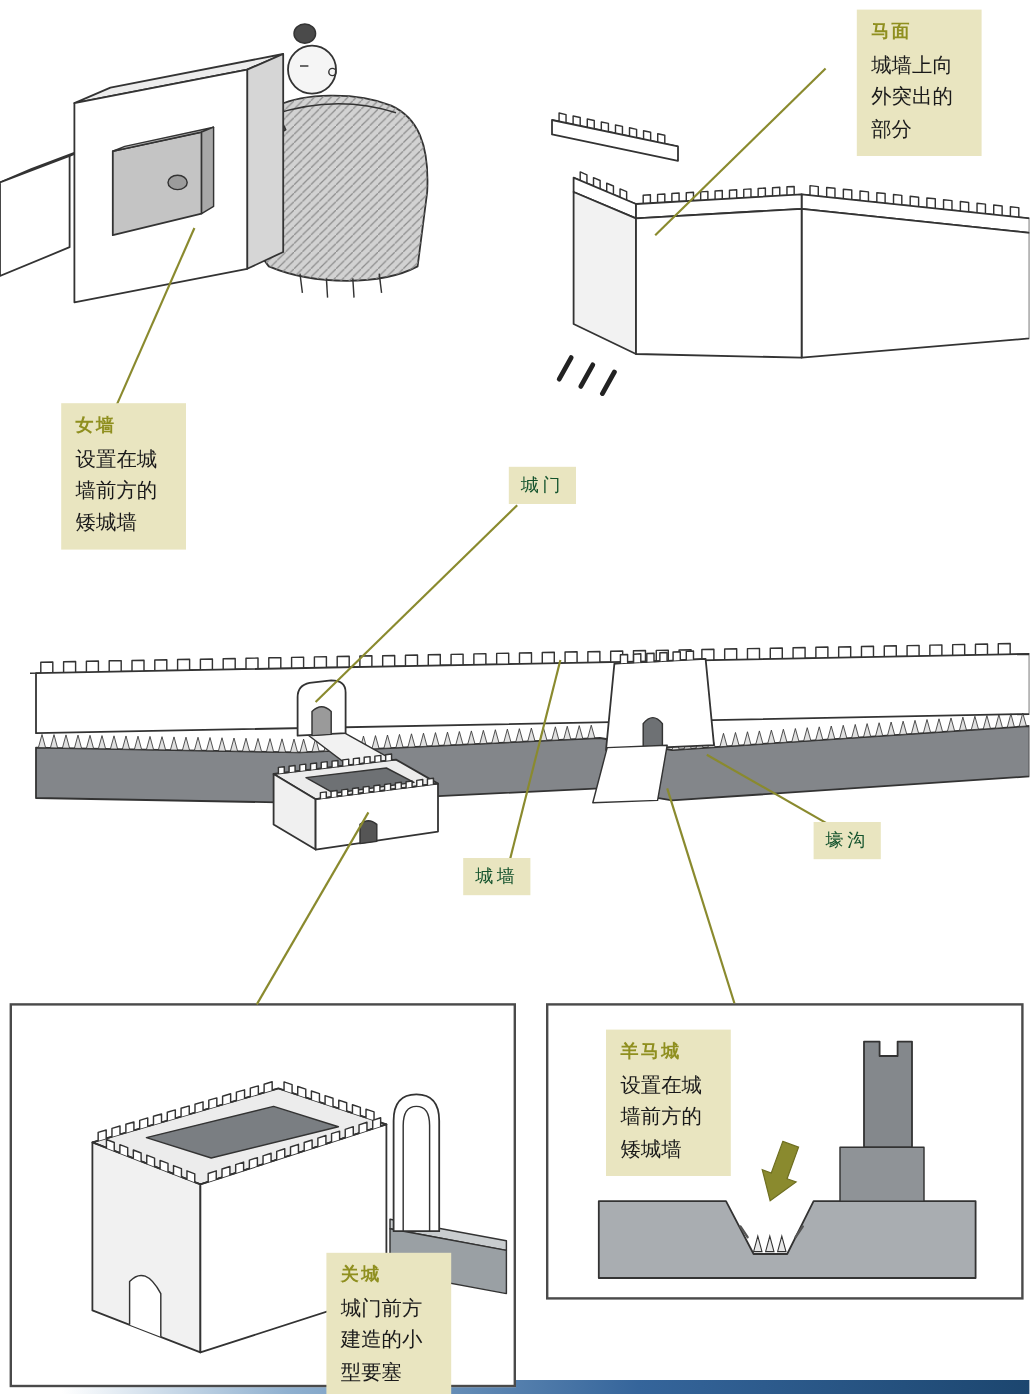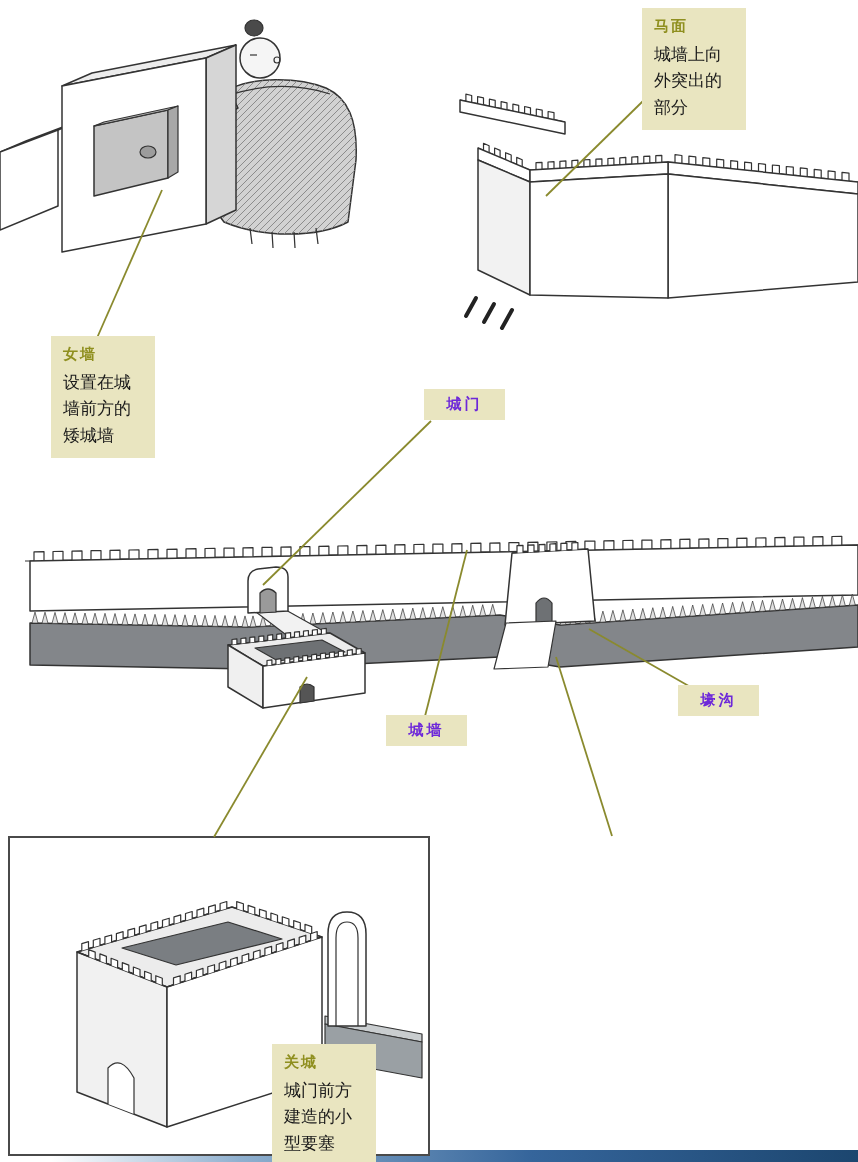--- a/index.html
+++ b/index.html
@@ -3,22 +3,22 @@
 <meta charset="utf-8">
 <style>
   html,body{margin:0;padding:0;}
   body{font-family:"Liberation Sans","DejaVu Sans",sans-serif;background:#fff;}
   #page{position:relative;width:858px;height:1162px;background:#fff;overflow:hidden;}
   svg.illu{position:absolute;z-index:2;}
   #overlay{position:absolute;left:0;top:0;z-index:6;pointer-events:none;}
   .callout{position:absolute;background:var(--label-box-bg,#e9e5c0);padding:9px 12px;z-index:10;}
   .callout-title{font-weight:bold;font-size:15px;color:var(--label-title,#8f8f1f);margin-bottom:6px;letter-spacing:2px;}
   .callout-desc{font-size:17px;line-height:1.55;color:var(--label-text,#1a1a1a);width:80px;}
-  .tag{position:absolute;background:var(--label-box-bg,#e9e5c0);font-weight:bold;font-size:15px;color:#6d28d9;
-       padding:6px 0;width:81px;text-align:center;z-index:10;letter-spacing:3px;}
+  .tag{position:absolute;background:var(--label-box-bg,#e9e5c0);font-weight:normal;font-size:15px;color:#14532d;
+       padding:6px 0;width:56px;text-align:center;z-index:10;letter-spacing:3px;}
   .panel{position:absolute;border:2px solid var(--panel-border,#4a4a4a);background:#fff;z-index:4;}
   .panel svg{position:absolute;left:0;top:0;}
   .panel .callout{z-index:12;}
   #bottom-bar{position:absolute;left:0;bottom:0;width:858px;height:12px;z-index:3;
     background:linear-gradient(to right,#ffffff 0%,#ffffff 6%,#8fb0cf 28%,#35659b 62%,var(--bottom-bar-end,#1c466f) 100%);}
   .line{stroke:var(--leader-line,#8a8a2e);stroke-width:1.8;}
   .ink{stroke:#333;stroke-width:1.5;stroke-linejoin:round;}
   .ink2{stroke:#333;stroke-width:1.2;stroke-linejoin:round;}
 </style>
 </head>
@@ -126,21 +126,21 @@
   <svg id="overlay" width="858" height="1162" viewBox="0 0 858 1162">
     <line class="line" x1="688" y1="57" x2="546" y2="196"></line>
     <line class="line" x1="97" y1="338" x2="162" y2="190"></line>
     <line class="line" x1="431" y1="421" x2="263" y2="585"></line>
     <line class="line" x1="701" y1="693" x2="589" y2="629"></line>
     <line class="line" x1="418" y1="744" x2="467" y2="550"></line>
     <line class="line" x1="307" y1="677" x2="214" y2="837"></line>
     <line class="line" x1="556" y1="657" x2="612" y2="836"></line>
   </svg>
 
-  <div class="callout" style="left:642px;top:8px">
+  <div class="callout" style="left:714px;top:8px">
     <div class="callout-title">马面</div>
     <div class="callout-desc">城墙上向外突出的部分</div>
   </div>
 
   <div class="callout" style="left:51px;top:336px">
     <div class="callout-title">女墙</div>
     <div class="callout-desc">设置在城墙前方的矮城墙</div>
   </div>
 
   <div class="tag" style="left:424px;top:389px">城门</div>
@@ -168,15 +168,40 @@
         <path class="ink" fill="#ffffff" d="M318,188 L318,96 Q318,74 337,74 Q356,74 356,96 L356,188 Z"></path>
         <path class="ink2" fill="none" d="M326,188 L326,100 Q326,84 337,84 Q348,84 348,100 L348,188"></path>
       </g>
     </svg>
     <div class="callout" style="left:262px;top:206px">
       <div class="callout-title">关城</div>
       <div class="callout-desc">城门前方建造的小型要塞</div>
     </div>
   </div>
 
+  <div class="panel" style="left:455px;top:836px;width:394px;height:243px">
+    <svg width="394" height="243" viewBox="0 0 394 243">
+      <g>
+        <path class="ink" fill="#a9adb1" d="M42,163 L148,163 L171,207 L199,207 L221,163 L356,163 L356,227 L42,227 Z"></path>
+        <path id="est1" fill="#e8e8e8" stroke="#333" stroke-width="0.9" d="M171.0 205.0 L174.5 192.0 L178.0 205.0 Z M181.0 205.0 L184.5 192.0 L188.0 205.0 Z M191.0 205.0 L194.5 192.0 L198.0 205.0 Z "></path>
+      </g>
+      <g>
+        <rect x="243" y="118" width="70" height="45" fill="#8f9397" class="ink2"></rect>
+      </g>
+      <g>
+        <path class="ink" fill="#84888c" d="M263,118 L263,30 L276,30 L276,42 L291,42 L291,30 L303,30 L303,118 Z"></path>
+      </g>
+      <g transform="translate(193,140) rotate(20)">
+        <path d="M-7,-26 L7,-26 L7,2 L15,2 L0,24 L-15,2 L-7,2 Z" fill="#8a8a2e" stroke="#6e6e20" stroke-width="1"></path>
+      </g>
+      <g stroke="#555" stroke-width="2" stroke-linecap="round">
+        <line x1="166" y1="193" x2="160" y2="184"></line>
+        <line x1="206" y1="193" x2="212" y2="184"></line>
+      </g>
+    </svg>
+    <div class="callout" style="left:48px;top:20px">
+      <div class="callout-title">羊马城</div>
+      <div class="callout-desc">设置在城墙前方的矮城墙</div>
+    </div>
+  </div>
 
   <div id="bottom-bar"></div>
 </div>
 
 </body></html>

